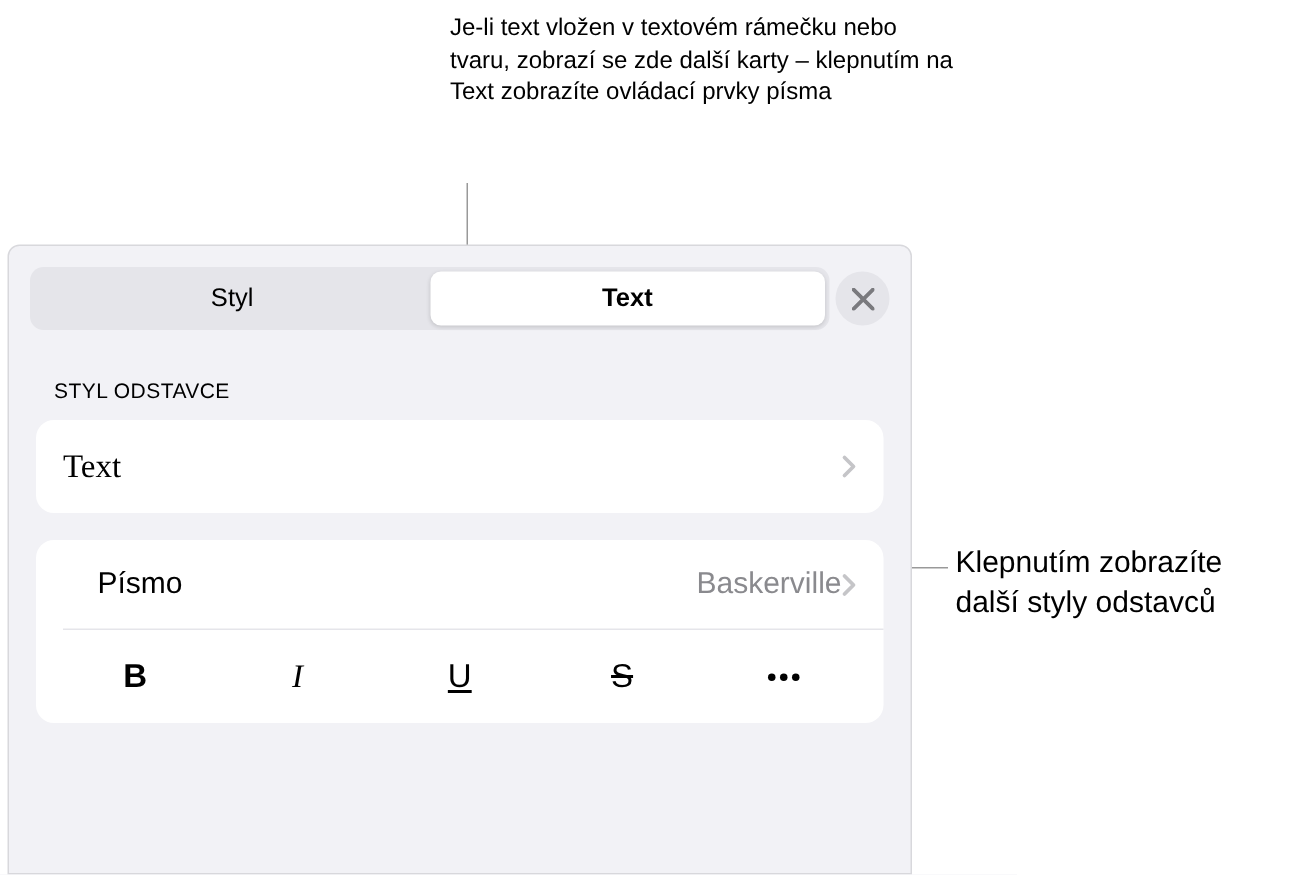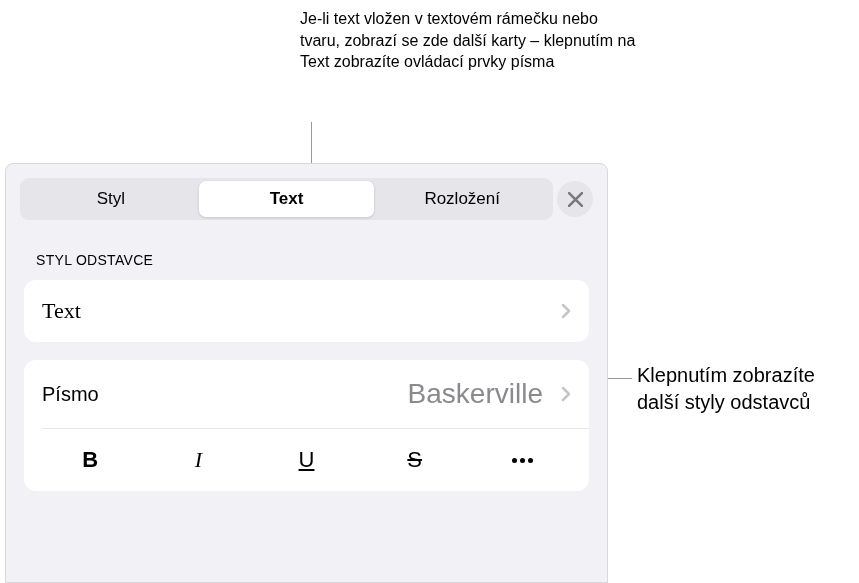--- a/index.html
+++ b/index.html
@@ -121,27 +121,28 @@
       cursor: pointer;
     }
     .row-label {
       font-size: 22px;
       font-family: Georgia, 'Times New Roman', serif;
       color: #000;
     }
     .row-label-plain {
       font-size: 20px;
       color: #000;
+      margin-left: 23px;
     }
     .row-value {
-      font-size: 28px;
+      font-size: 20px;
       color: #8a8a8e;
       display: flex;
       align-items: center;
-      gap: 18px;
+      gap: 0;
     }
     .chevron {
       color: #c5c5c8;
       flex-shrink: 0;
     }
     .divider {
       height: 1px;
       background: #e5e5ea;
       margin-left: 18px;
     }
@@ -182,21 +183,20 @@
 <div class="callout-line-top"></div>
 
 <div class="callout-right">Klepnutím zobrazíte další styly odstavců</div>
 <div class="callout-line-right"></div>
 
 <div class="panel">
   <div class="panel-header">
     <div class="seg-control">
       <div class="seg-item">Styl</div>
       <div class="seg-item active">Text</div>
-      <div class="seg-item">Rozložení</div>
     </div>
     <div class="close-btn">
       <svg viewBox="0 0 14 14">
         <path d="M1 1 L13 13 M13 1 L1 13" stroke="#7a7a7e" stroke-width="2.4" stroke-linecap="round" fill="none"></path>
       </svg>
     </div>
   </div>
 
   <div class="section-label">STYL ODSTAVCE</div>
 

